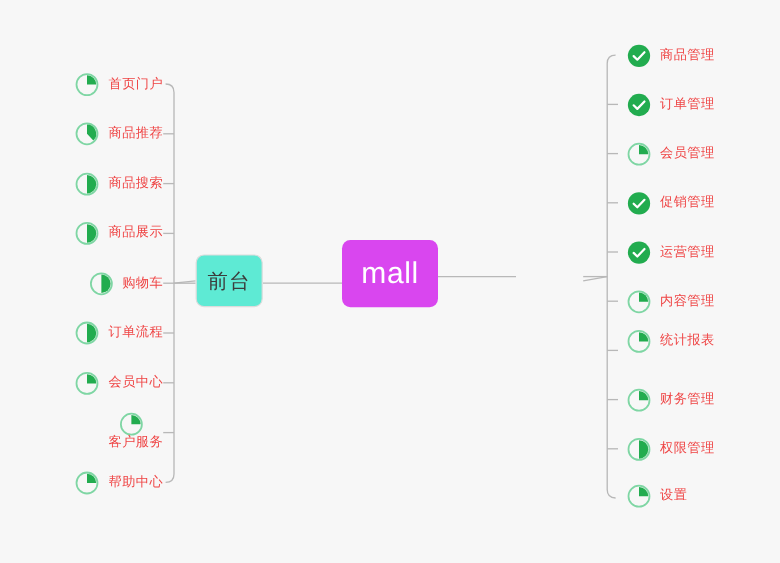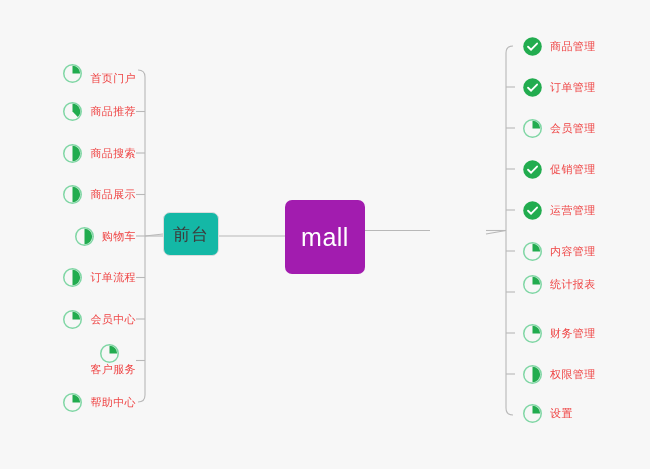--- a/index.html
+++ b/index.html
@@ -64,35 +64,35 @@
   .node {
     position: absolute;
     display: flex;
     align-items: center;
     justify-content: center;
     box-sizing: border-box;
   }
   .node-side {
     width: 56px;
     height: 44px;
-    background: #14b8a6;
+    background: #5eead4;
     border: 1px solid #dcdcdc;
     border-radius: 7px;
     font-size: 17px;
     color: #3c3c3c;
     letter-spacing: 1px;
   }
   #node-frontend { left: 163px; top: 212px; }
   #node-backend  { left: 430px; top: 212px; }
   #node-root {
     left: 285px;
     top: 200px;
     width: 80px;
-    height: 74px;
-    background: #a21caf;
+    height: 56px;
+    background: #d946ef;
     border-radius: 7px;
     color: #ffffff;
     font-size: 25px;
     letter-spacing: 0.5px;
   }
 </style>
 </head>
 <body>
 
 <div id="mindmap">
@@ -126,21 +126,21 @@
   <div class="node node-side" id="node-frontend">
     <span>前台</span>
   </div>
 
   <div class="node" id="node-root">
     <span>mall</span>
   </div>
 
 
   <div id="leaves">
-      <div class="leaf left" style="top: 56px; align-items: flex-end;">
+      <div class="leaf left" style="top: 56px;">
         <svg class="icon" viewBox="0 0 24 24">
           <circle cx="12" cy="12" r="10" fill="none" stroke="#7fd6a4" stroke-width="1.7"></circle>
           <path d="M 12 12 L 12 3.1999999999999993 A 8.8 8.8 0 0 1 20.800 12.000 Z" fill="#22ac4f"></path>
         </svg>
         <span class="leaf-label">首页门户</span>
       </div>
       <div class="leaf left" style="top: 97.5px;">
         <svg class="icon" viewBox="0 0 24 24">
           <circle cx="12" cy="12" r="10" fill="none" stroke="#7fd6a4" stroke-width="1.7"></circle>
           <path d="M 12 12 L 12 3.1999999999999993 A 8.8 8.8 0 0 1 18.024 18.415 Z" fill="#22ac4f"></path>

